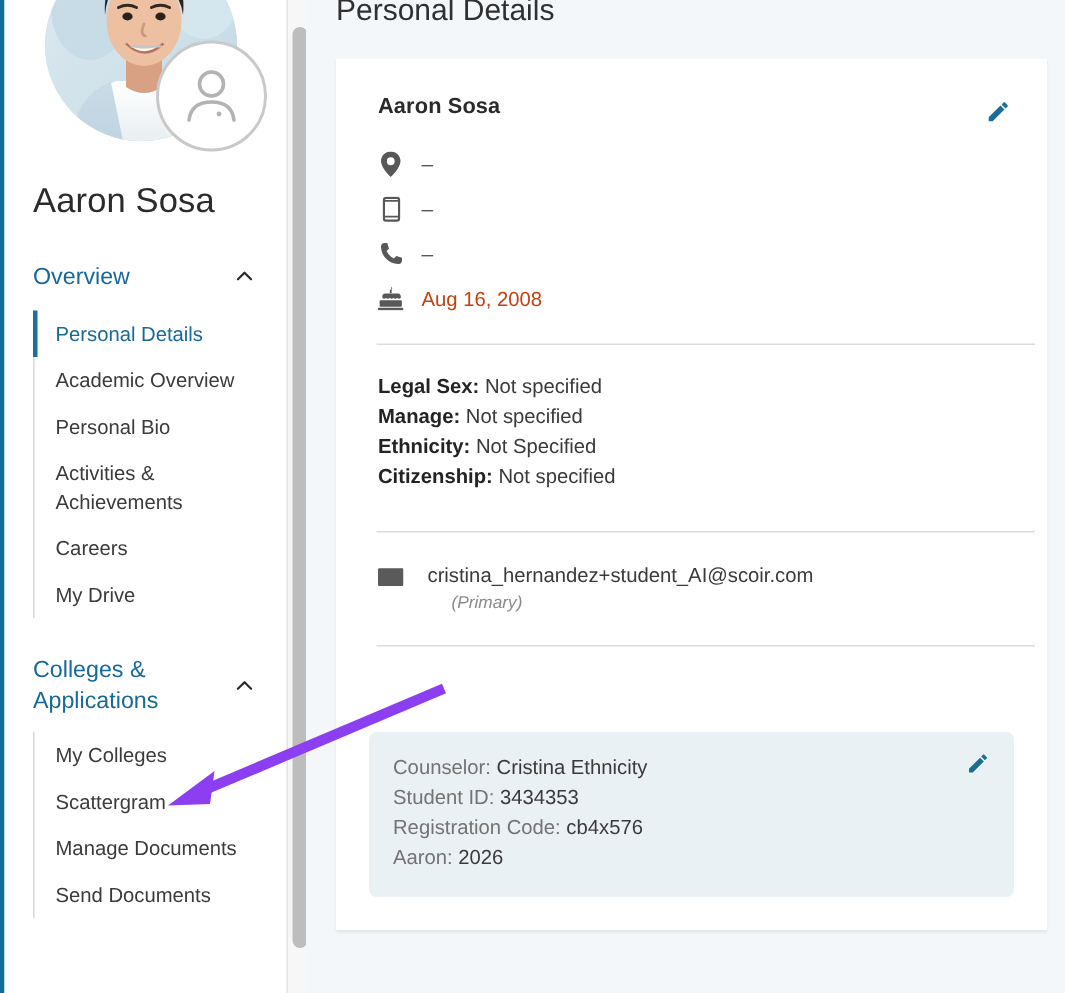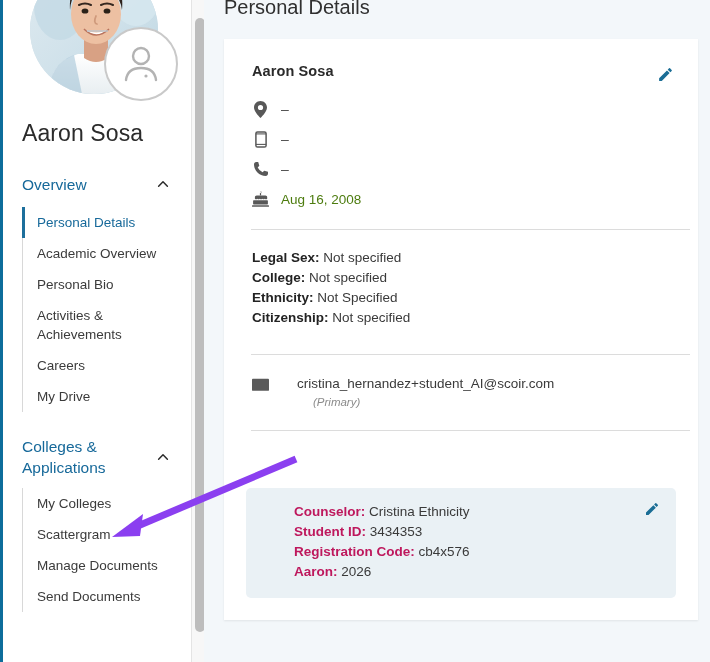--- a/index.html
+++ b/index.html
@@ -231,21 +231,21 @@
   .c-icon {
     width: 17px; height: 17px;
     color: #585858;
     display: flex; align-items: center; justify-content: center;
     flex: 0 0 17px;
   }
   .c-icon svg { display: block; }
 
   .c-val {
     font-size: 13.5px;
-    color: #4d7c0f;
+    color: #c2410c;
   }
   .c-val.dash { color: #555; font-size: 14px; }
 
   .divider {
     height: 1px;
     background: #dcdcdc;
     margin: 15px 8px 0 27px;
   }
 
   .demo-list { padding: 18px 0 0 28px; }
@@ -253,21 +253,21 @@
   .demo-row {
     font-size: 13.5px;
     color: #3a3a3a;
     line-height: 20px;
   }
   .demo-row b { color: #232323; font-weight: bold; }
 
   .email-block {
     padding: 20px 0 0 28px;
     display: flex;
-    gap: 28px;
+    gap: 16px;
     align-items: flex-start;
   }
 
   .mail-icon {
     width: 17px; height: 14px;
     color: #5a5a5a;
     margin-top: 3px;
     flex: 0 0 17px;
   }
   .mail-icon svg { display: block; }
@@ -293,21 +293,21 @@
     background: #eaf1f5;
     border-radius: 5px;
     padding: 14px 16px 16px 16px;
   }
 
   .counselor-row {
     font-size: 13.5px;
     color: #3a3a3a;
     line-height: 20px;
   }
-  .counselor-row b { color: #be185d; font-weight: bold; margin-left: 32px; }
+  .counselor-row b { color: #737373; font-weight: normal; }
 
   .counselor-pencil {
     position: absolute;
     right: 12px;
     top: 13px;
     width: 20px; height: 20px;
     color: #1a6d95;
     cursor: pointer;
   }
   .counselor-pencil svg { display:block; width:16px; height:16px; }
@@ -478,21 +478,21 @@
               </svg>
             </span>
             <span class="c-val">Aug 16, 2008</span>
           </div>
         </div>
 
       <div class="divider"></div>
 
       <div class="demo-list" id="demo-list">
           <div class="demo-row"><b>Legal Sex:</b> <span>Not specified</span></div>
-          <div class="demo-row"><b>College:</b> <span>Not specified</span></div>
+          <div class="demo-row"><b>Manage:</b> <span>Not specified</span></div>
           <div class="demo-row"><b>Ethnicity:</b> <span>Not Specified</span></div>
           <div class="demo-row"><b>Citizenship:</b> <span>Not specified</span></div>
         </div>
 
       <div class="divider" style="margin-top:26px;"></div>
 
       <div class="email-block">
         <div class="mail-icon">
           <svg viewBox="0 0 20 16" fill="currentColor" xmlns="http://www.w3.org/2000/svg">
             <path d="M1 1h18a1 1 0 0 1 1 1v12a1 1 0 0 1-1 1H1a1 1 0 0 1-1-1V2a1 1 0 0 1 1-1zm9 8.2L1.6 2.6h16.8L10 9.2z"></path>

